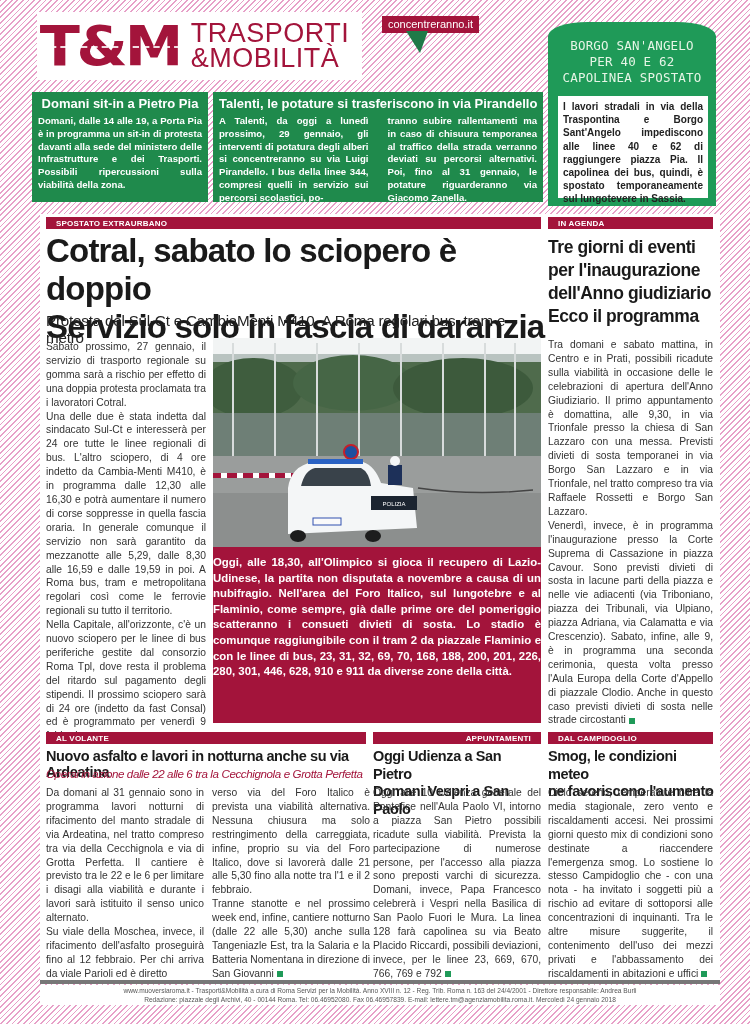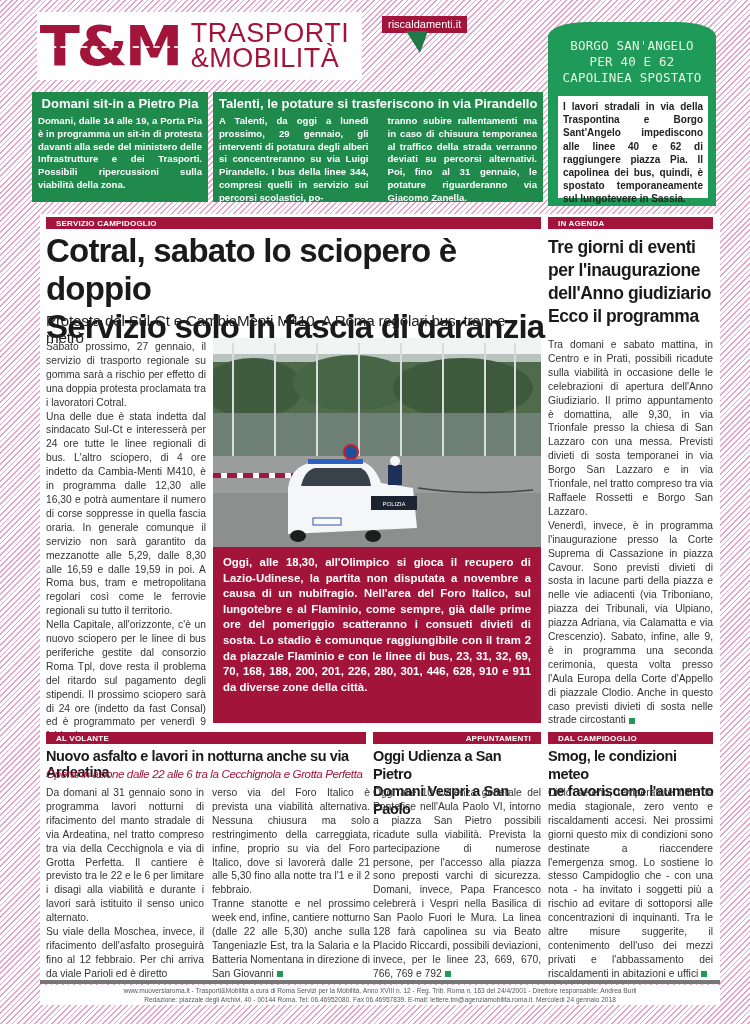--- a/index.html
+++ b/index.html
@@ -66,21 +66,21 @@
   .k-vol { left: 46px; top: 732px; width: 320px; }
   .k-app { left: 373px; top: 732px; width: 168px; text-align: right; }
   .k-camp { left: 548px; top: 732px; width: 165px; }
 
   .headline { left: 46px; top: 232px; width: 500px; font-weight: 700; font-size: 33px; line-height: 38px; color: #1a1a1a; letter-spacing: -0.8px; font-family: "Liberation Sans Narrow", "Liberation Sans", sans-serif; }
   .subhead { left: 46px; top: 312px; width: 500px; font-size: 15.2px; color: #222; letter-spacing: -0.2px; font-family: "Liberation Sans Narrow", "Liberation Sans", sans-serif; }
 
   .bodytext { font-size: 10.3px; line-height: 13.9px; color: #333; text-align: justify; font-family: "Liberation Sans Narrow", "Liberation Sans", sans-serif; }
   .col-main { left: 46px; top: 340px; width: 160px; }
   .photo { left: 213px; top: 338px; width: 328px; height: 209px; overflow: hidden; background: #8e9a8e; }
-  .redbox { left: 213px; top: 547px; width: 328px; height: 176px; background: #a3143b; color: #fff; padding: 8px 10px; font-weight: 700; font-size: 11.4px; line-height: 15.6px; text-align: justify; font-family: "Liberation Sans Narrow", "Liberation Sans", sans-serif; }
+  .redbox { left: 213px; top: 547px; width: 328px; height: 176px; background: #a3143b; color: #fff; padding: 8px 0; font-weight: 700; font-size: 11.4px; line-height: 15.6px; text-align: justify; font-family: "Liberation Sans Narrow", "Liberation Sans", sans-serif; }
 
   .agenda-title { left: 548px; top: 236px; width: 170px; font-weight: 700; font-size: 17.5px; line-height: 23px; color: #1a1a1a; letter-spacing: -0.4px; font-family: "Liberation Sans Narrow", "Liberation Sans", sans-serif; }
   .agenda-body { left: 548px; top: 338px; width: 165px; }
 
   .sq { display: inline-block; width: 6px; height: 6px; background: #1f9a58; margin-left: 3px; vertical-align: middle; }
 
   .vol-title { left: 46px; top: 748px; width: 330px; font-weight: 700; font-size: 14.5px; color: #1a1a1a; letter-spacing: -0.4px; font-family: "Liberation Sans Narrow", "Liberation Sans", sans-serif; }
   .vol-sub { left: 46px; top: 767px; width: 330px; font-style: italic; font-size: 11.6px; color: #a3143b; letter-spacing: -0.4px; font-family: "Liberation Sans Narrow", "Liberation Sans", sans-serif; }
   .vol-c1 { left: 46px; top: 786px; width: 158px; }
   .vol-c2 { left: 212px; top: 786px; width: 158px; }
@@ -100,21 +100,21 @@
 <div class="abs mast">
   <div class="logo-tm">
     <span>T&amp;M</span>
     <span class="dash"></span>
   </div>
   <div class="logo-words">
     <div>TRASPORTI</div>
     <div>&amp;MOBILITÀ</div>
   </div>
 </div>
-<div class="abs site-tag">riscaldamenti.it</div>
+<div class="abs site-tag">concentreranno.it</div>
 <div class="abs site-ribbon"></div>
 
 <div class="abs sign"></div>
 <div class="abs sign-title">
   <div>BORGO SAN'ANGELO</div>
   <div>PER 40 E 62</div>
   <div>CAPOLINEA SPOSTATO</div>
 </div>
 <div class="abs sign-body">I lavori stradali in via della Traspontina e Borgo Sant'Angelo impediscono alle linee 40 e 62 di raggiungere piazza Pia. Il capolinea dei bus, quindi, è spostato temporaneamente sul lungotevere in Sassia.</div>
 
@@ -125,21 +125,21 @@
 <div class="abs gbox gbox2">
   <div class="gtitle">Talenti, le potature si trasferiscono in via Pirandello</div>
   <div class="gcols">
     <div class="gtext">A Talenti, da oggi a lunedì prossimo, 29 gennaio, gli interventi di potatura degli alberi si concentreranno su via Luigi Pirandello. I bus della linee 344, compresi quelli in servizio sui percorsi scolastici, po-</div>
     <div class="gtext">tranno subire rallentamenti ma in caso di chisuura temporanea al traffico della strada verranno deviati su percorsi alternativi. Poi, fino al 31 gennaio, le potature riguarderanno via Giacomo Zanella.</div>
   </div>
 </div>
 
 <div class="abs panel"></div>
 
-<div class="abs kicker k-main">SERVIZIO CAMPIDOGLIO</div>
+<div class="abs kicker k-main">SPOSTATO EXTRAURBANO</div>
 <div class="abs headline">
   <div>Cotral, sabato lo sciopero è doppio</div>
   <div>Servizio solo in fascia di garanzia</div>
 </div>
 <div class="abs subhead">Protesta del Sul-Ct e CambiaMenti M410. A Roma regolari bus, tram e metrò</div>
 
 <div class="abs bodytext col-main">
   <p>Sabato prossimo, 27 gennaio, il servizio di trasporto regionale su gomma sarà a rischio per effetto di una doppia protesta proclamata tra i lavoratori Cotral.</p>
   <p>Una delle due è stata indetta dal sindacato Sul-Ct e interesserà per 24 ore tutte le linee regionali di bus. L'altro sciopero, di 4 ore indetto da Cambia-Menti M410, è in programma dalle 12,30 alle 16,30 e potrà aumentare il numero di corse soppresse in quella fascia oraria. In generale comunque il servizio non sarà garantito da mezzanotte alle 5,29, dalle 8,30 alle 16,59 e dalle 19,59 in poi. A Roma bus, tram e metropolitana regolari così come le ferrovie regionali su tutto il territorio.</p>
   <p><span>Nella Capitale, all'orizzonte, c'è un nuovo sciopero per le linee di bus periferiche gestite dal consorzio Roma Tpl, dove resta il problema del ritardo sul pagamento degli stipendi. Il prossimo sciopero sarà di 24 ore (indetto da fast Consal) ed è programmato per venerdì 9 febbraio</span><span class="sq"></span></p>

